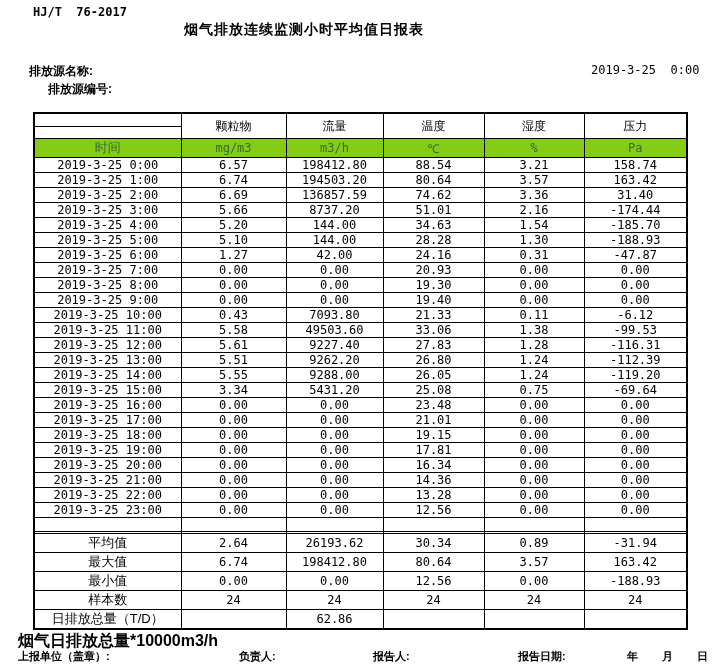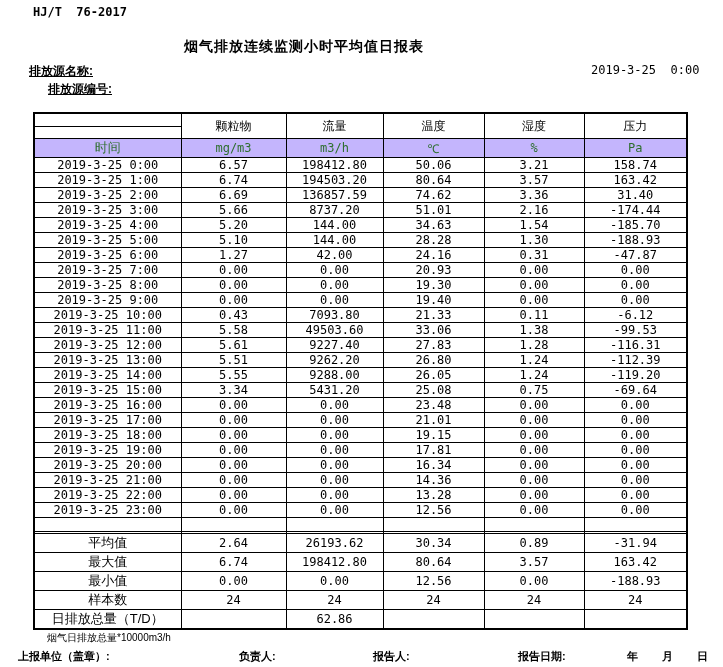--- a/index.html
+++ b/index.html
@@ -5,24 +5,24 @@
   html,body { margin:0; padding:0; background:#ffffff; }
   body { width:723px; height:667px; font-family:"Liberation Sans", sans-serif; color:#000; }
   .sheet { position:relative; width:723px; height:667px; background:#fff; overflow:hidden;border-radius:19px; }
 
   .std-code {
     position:absolute; left:33px; top:5px;
     font-family:"DejaVu Sans Mono", monospace;
     font-size:12px; font-weight:bold; white-space:pre;
   }
   .page-title {
-    position:absolute; left:0; top:38px; width:608px;
+    position:absolute; left:0; top:21px; width:608px;
     text-align:center; font-size:14px; font-weight:bold; letter-spacing:1px;
   }
-  .src-label { position:absolute; left:29px; font-size:12px; font-weight:bold;text-decoration:underline; }
+  .src-label { position:absolute; left:29px; font-size:12px; font-weight:bold; }
   .src-name { top:63px; }
   .src-code { top:81px;margin-left:19px; }
   .datetime {
     position:absolute; left:591px; top:63px;
     font-family:"DejaVu Sans Mono", monospace; font-size:12px; white-space:pre;
   }
 
   table.report {
     position:absolute; left:33px; top:112px;
     border-collapse:collapse; table-layout:fixed;
@@ -33,33 +33,33 @@
     border:1px solid #000;
     font-size:12px; text-align:center; vertical-align:middle;
     padding:0; white-space:nowrap; overflow:hidden;
     height:14px;
   }
   tr.hrow-a td { height:12px; border-bottom:none; }
   tr.hrow-a td.corner { border-bottom:1px solid #000; }
   tr.hrow-b td { height:11px; }
   td.pollutant { font-size:13px; }
   tr.unit-row td {
-    background:#c4b5fd; color:#2e6e2e; height:15px;
+    background:#84cc16; color:#2e6e2e; height:15px;
     font-family:"DejaVu Sans Mono", monospace; font-size:12px;
   }
   tr.unit-row td.time-h { font-family:"Liberation Sans", sans-serif; font-size:13px; }
   td.time, td.num { font-family:"DejaVu Sans Mono", monospace; font-size:12px; }
   tr.empty-row td { height:13px; }
   tr.spacer-row td { height:1px; padding:0; line-height:0; }
   tr.summary-row td.s-label { font-size:13px; }
   tr.summary-row td { height:13px;margin-left:26px; }
 
   .footer-note {
     position:absolute; left:18px; top:631px;
-    font-size:10px; font-weight:normal;margin-left:29px;
+    font-size:16px; font-weight:bold;
   }
   .footer-line { position:absolute; top:649px; font-size:11px; font-weight:bold; white-space:nowrap; }
   .f-unit { left:18px; }
   .f-resp { left:239px; }
   .f-rept { left:373px; }
   .f-date { left:518px; }
   .f-year { left:627px; }
   .f-month { left:662px; }
   .f-day { left:697px; }
 </style>
@@ -102,21 +102,21 @@
         <td>℃</td>
         <td>%</td>
         <td>Pa</td>
       </tr>
     </thead>
     <tbody>
         <tr>
           <td class="time">2019-3-25  0:00</td>
           <td class="num">6.57</td>
           <td class="num">198412.80</td>
-          <td class="num">50.06</td>
+          <td class="num">88.54</td>
           <td class="num">3.21</td>
           <td class="num">158.74</td>
         </tr>
         <tr>
           <td class="time">2019-3-25  1:00</td>
           <td class="num">6.74</td>
           <td class="num">194503.20</td>
           <td class="num">80.64</td>
           <td class="num">3.57</td>
           <td class="num">163.42</td>

